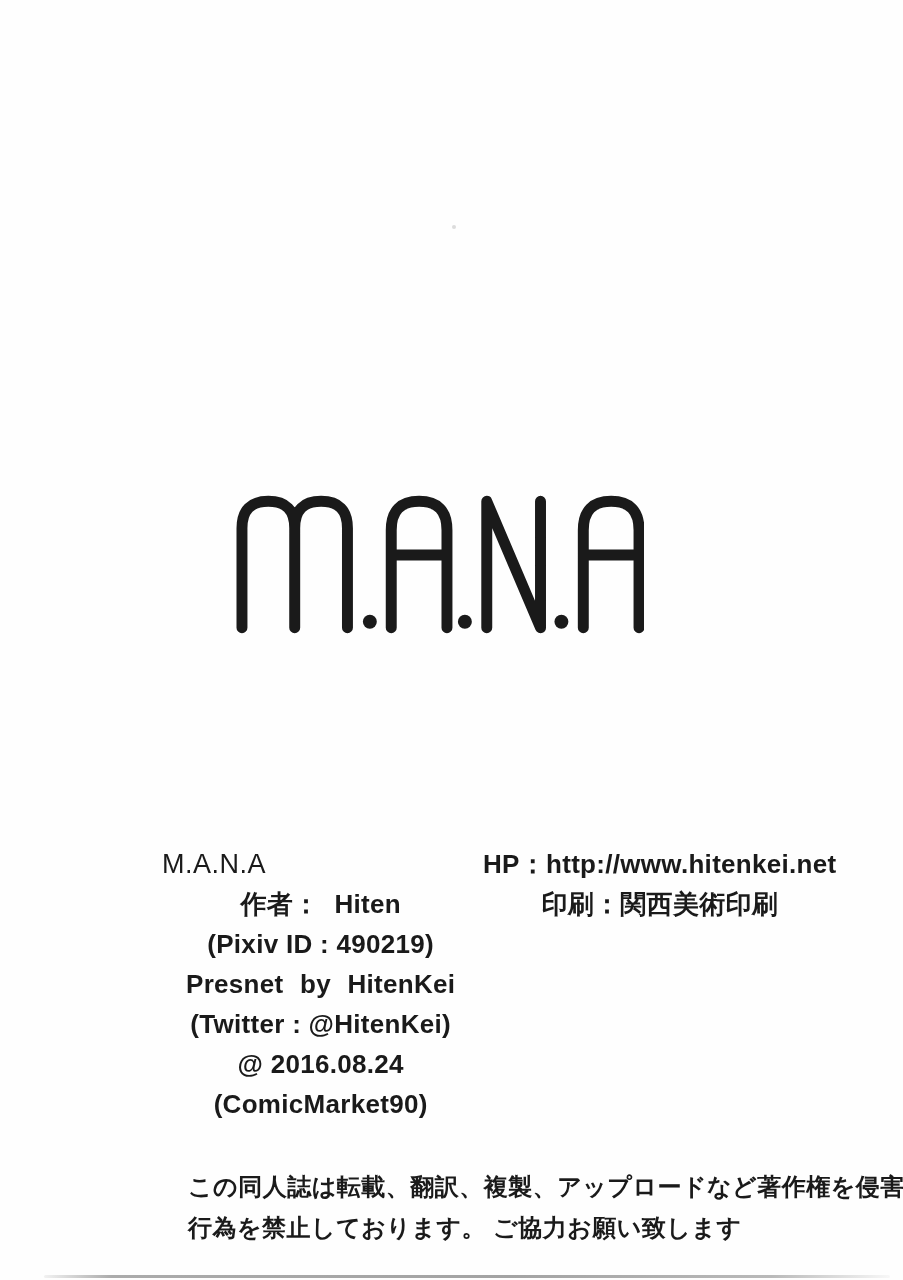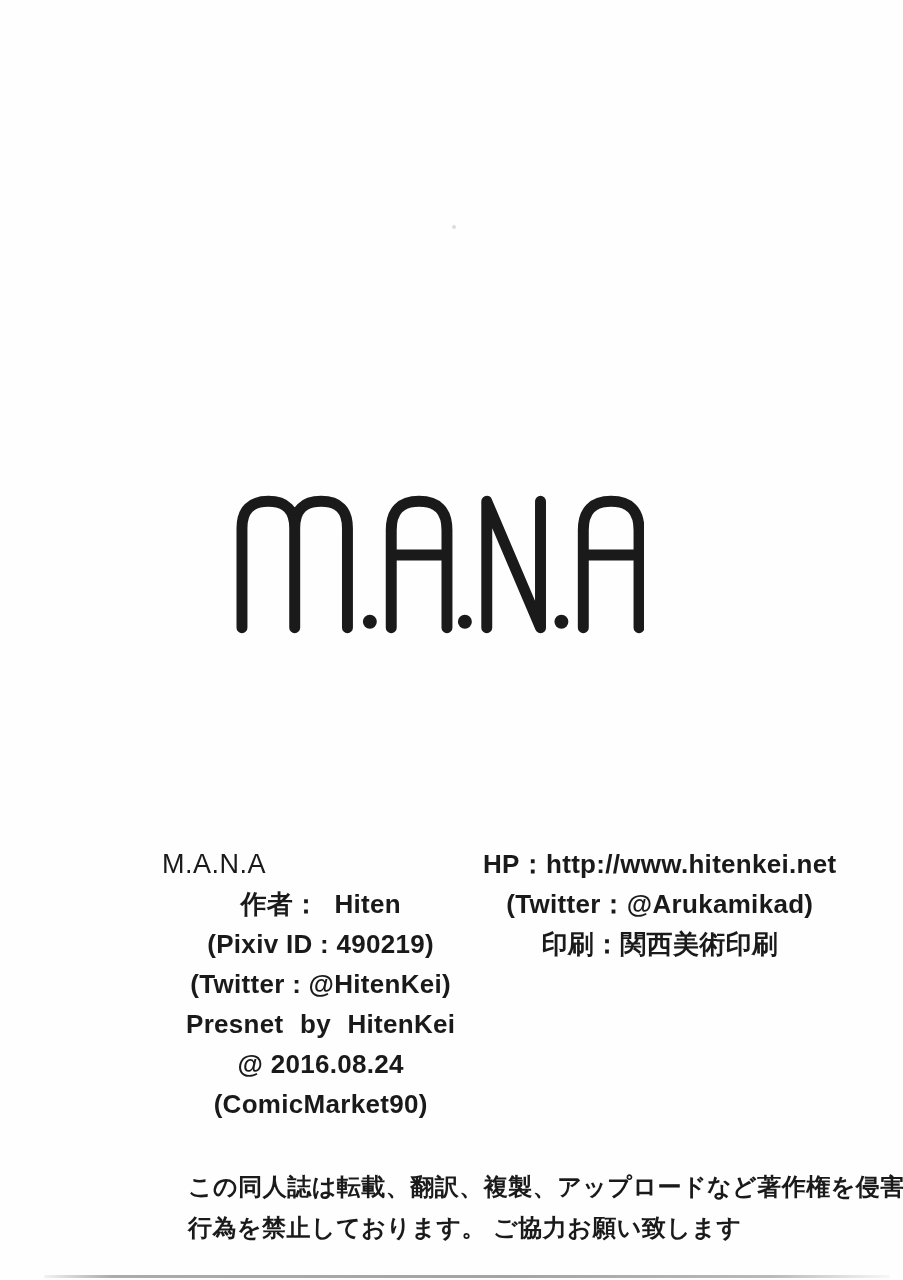--- a/index.html
+++ b/index.html
@@ -120,29 +120,28 @@
         <circle cx="327" cy="128" r="7"></circle>
       </g>
     </svg>
   </div>
 
   <div class="credits-heading">M.A.N.A</div>
 
   <div class="col-left">
     <div class="credit-line">作者：  Hiten</div>
     <div class="credit-line">(Pixiv ID : 490219)</div>
+    <div class="credit-line wide-words">Presnet by HitenKei</div>
     <div class="credit-line">(Twitter : @HitenKei)</div>
-    <div class="credit-line wide-words">Presnet by HitenKei</div>
     <div class="credit-line">@ 2016.08.24</div>
     <div class="credit-line">(ComicMarket90)</div>
   </div>
 
   <div class="col-right">
     <div class="credit-line">HP：http://www.hitenkei.net</div>
-    <div class="credit-line">(Twitter：@Arukamikad)</div>
     <div class="credit-line">印刷：関西美術印刷</div>
   </div>
 
   <div class="disclaimer">
     <div class="disclaimer-line">この同人誌は転載、翻訳、複製、アップロードなど著作権を侵害する</div>
     <div class="disclaimer-line">行為を禁止しております。 ご協力お願い致します</div>
   </div>
 
   <div class="bottom-rule"></div>
 

